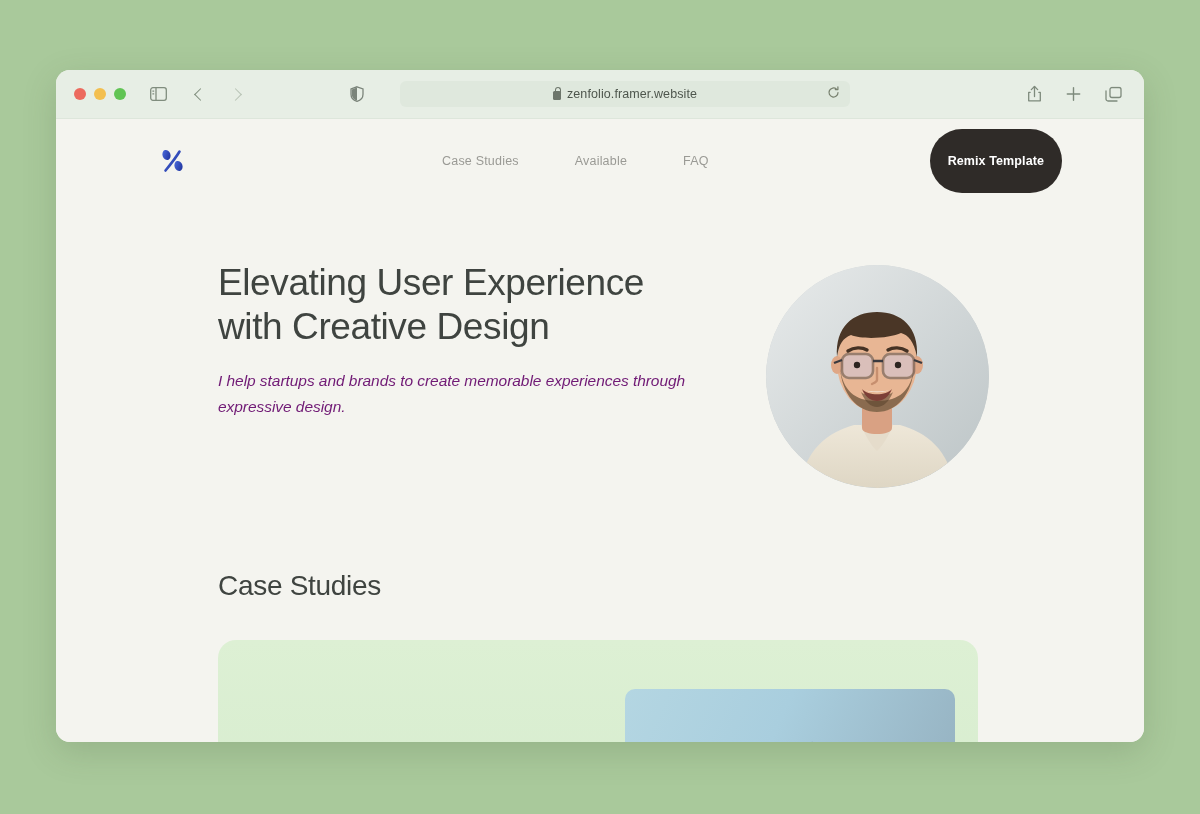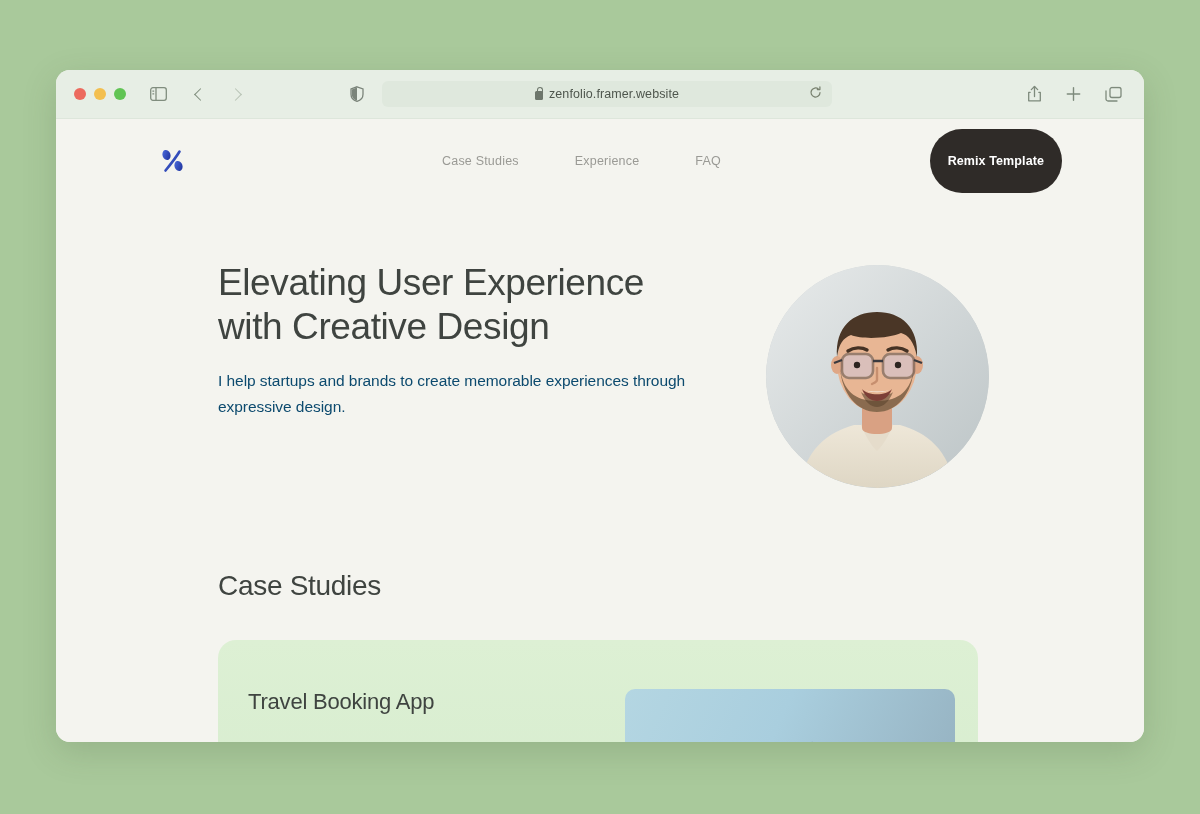--- a/index.html
+++ b/index.html
@@ -47,21 +47,21 @@
   .nav-btns { display: flex; align-items: center; gap: 12px; margin-left: 22px; }
 
   .chev { width: 9px; height: 9px; border-left: 1.6px solid #7e8c7c; border-bottom: 1.6px solid #7e8c7c; }
   .chev.left  { transform: rotate(45deg); }
   .chev.right { transform: rotate(-135deg); border-color: #b7c2b4; }
 
   .shield-wrap { position: absolute; left: 294px; top: 50%; transform: translateY(-50%); }
 
   .urlbar {
     position: absolute;
-    left: 326px; top: 50%; transform: translateY(-50%);
+    left: 344px; top: 50%; transform: translateY(-50%);
     width: 450px; height: 26px;
     background: #dfe8dd;
     border-radius: 6px;
     display: flex; align-items: center; justify-content: center;
     gap: 6px;
   }
   .url-text {
     font-size: 12.5px; color: #4e564d; letter-spacing: .1px;
   }
   .lock {
@@ -122,21 +122,21 @@
   .hero { padding: 58px 0 0 162px; display: flex; }
   .hero-left { width: 500px; }
   h1.headline {
     font-size: 37px; line-height: 1.18;
     color: #3f4440; font-weight: normal;
     letter-spacing: -.4px;
   }
   p.subhead {
     margin-top: 20px;
     font-size: 15.5px; line-height: 1.63;
-    color: #0c4a6e; letter-spacing: -.05px;
+    color: #701a75; letter-spacing: -.05px; font-style: italic;
   }
   .cta-row { margin-top: 32px; display: flex; align-items: center; gap: 22px; }
   .cta-btn {
     background: #231f1d; color: #fff;
     border: none; cursor: pointer;
     font-size: 13px; font-weight: bold;
     padding: 13px 20px; border-radius: 999px;
     display: flex; align-items: center; gap: 11px;
     letter-spacing: .05px;
   }
@@ -268,21 +268,21 @@
             </linearGradient>
           </defs>
           <ellipse cx="10.5" cy="11" rx="4" ry="5.2" fill="url(#lg)" transform="rotate(-18 10.5 11)"></ellipse>
           <ellipse cx="22.5" cy="22" rx="4" ry="5.2" fill="url(#lg)" transform="rotate(-18 22.5 22)"></ellipse>
           <path d="M23.5 7.5C20 13.5 14 21 9.5 26.5" stroke="url(#lg)" stroke-width="2.6" stroke-linecap="round" fill="none"></path>
         </svg>
       </div>
 
       <div class="nav-links">
         <a href="#">Case Studies</a>
-        <a href="#">Experience</a>
+        <a href="#">Available</a>
         <a href="#">FAQ</a>
       </div>
 
       <button class="remix-btn">Remix Template</button>
     </div>
 
     <div class="hero">
       <div class="hero-left">
         <h1 class="headline">Elevating User Experience with Creative Design</h1>
         <p class="subhead">I help startups and brands to create memorable experiences through expressive design.</p>
@@ -338,18 +338,17 @@
             <path d="M96 124c6 7 24 7 30 0-3 8-9 12-15 12s-12-4-15-12Z" fill="#7d3f37"></path>
             <path d="M99 125c5 3 19 3 24 0-4 2-20 2-24 0Z" fill="#f6f2ee"></path>
           </g>
         </svg>
       </div>
     </div>
 
     <h2 class="cs-title">Case Studies</h2>
 
     <div class="cs-card">
-      <h3>Travel Booking App</h3>
       <div class="cs-thumb"></div>
     </div>
 
   </div>
 </div>
 
 </body></html>

